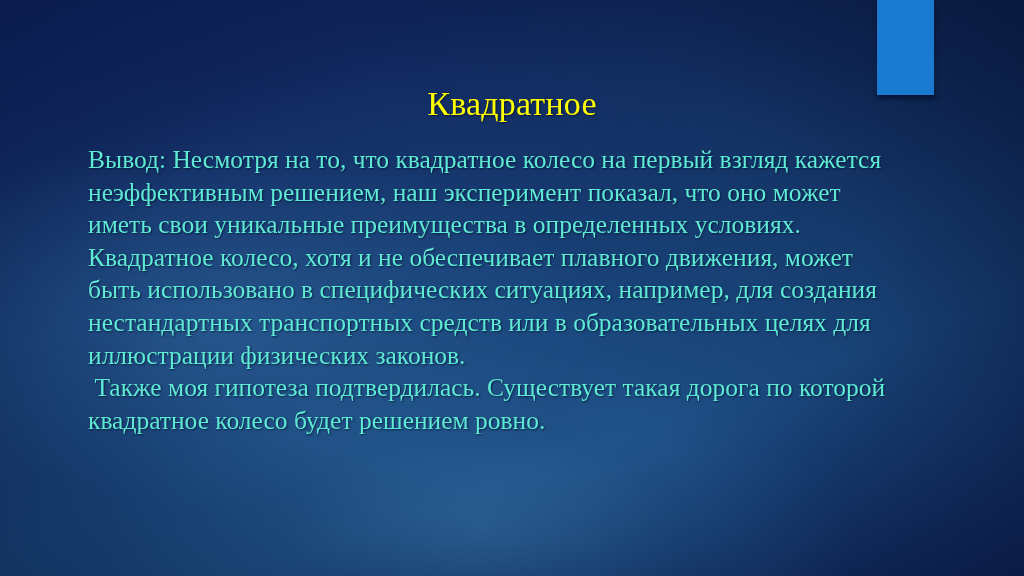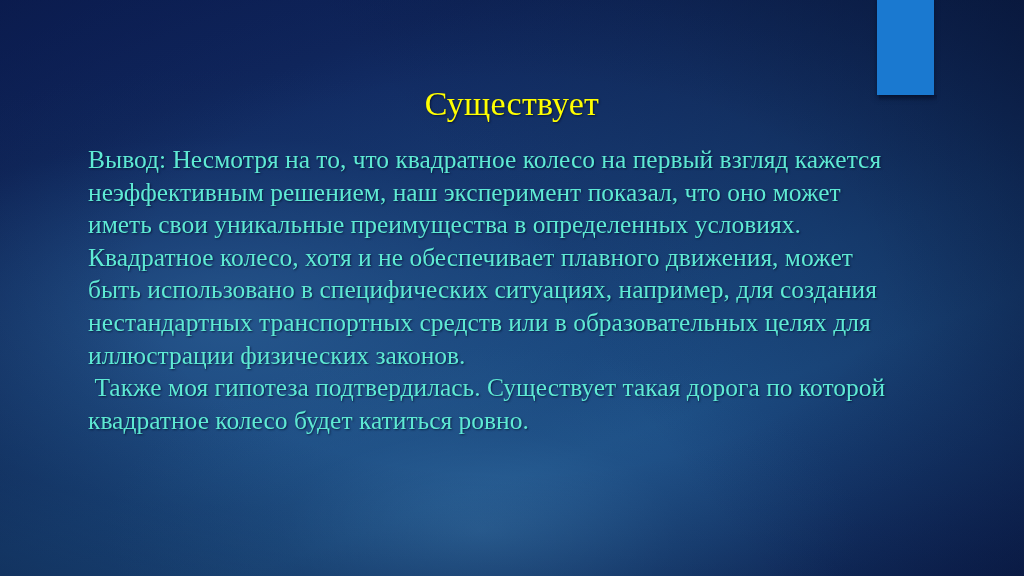--- a/index.html
+++ b/index.html
@@ -132,20 +132,20 @@
 
   <div class="bg-base"></div>
   <div class="bg-glow-left"></div>
   <div class="bg-glow-center"></div>
   <div class="bg-topright-dark"></div>
   <div class="bg-vignette"></div>
 
   <div class="deco-rect-shadow"></div>
   <div class="deco-rect"></div>
 
-  <div class="title">Существует</div>
+  <div class="title">Квадратное</div>
 
   <div class="body-block">
     <p class="para">Вывод: Несмотря на то, что квадратное колесо на первый взгляд кажется неэффективным решением, наш эксперимент показал, что оно может иметь свои уникальные преимущества в определенных условиях. Квадратное колесо, хотя и не обеспечивает плавного движения, может быть использовано в специфических ситуациях, например, для создания нестандартных транспортных средств или в образовательных целях для иллюстрации физических законов.</p>
-    <p class="para"> Также моя гипотеза подтвердилась. Существует такая дорога по которой квадратное колесо будет катиться ровно.</p>
+    <p class="para"> Также моя гипотеза подтвердилась. Существует такая дорога по которой квадратное колесо будет решением ровно.</p>
   </div>
 
 </div>
 
 </body></html>

